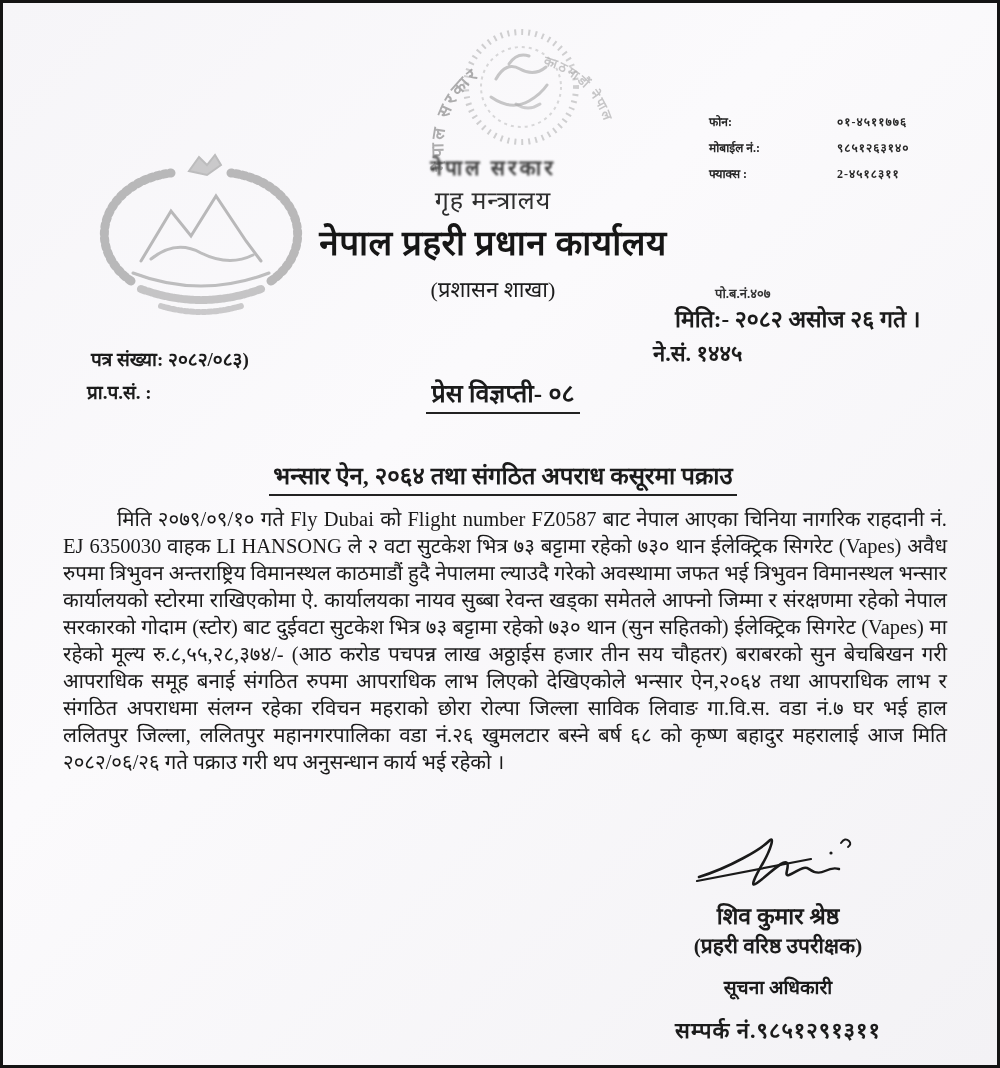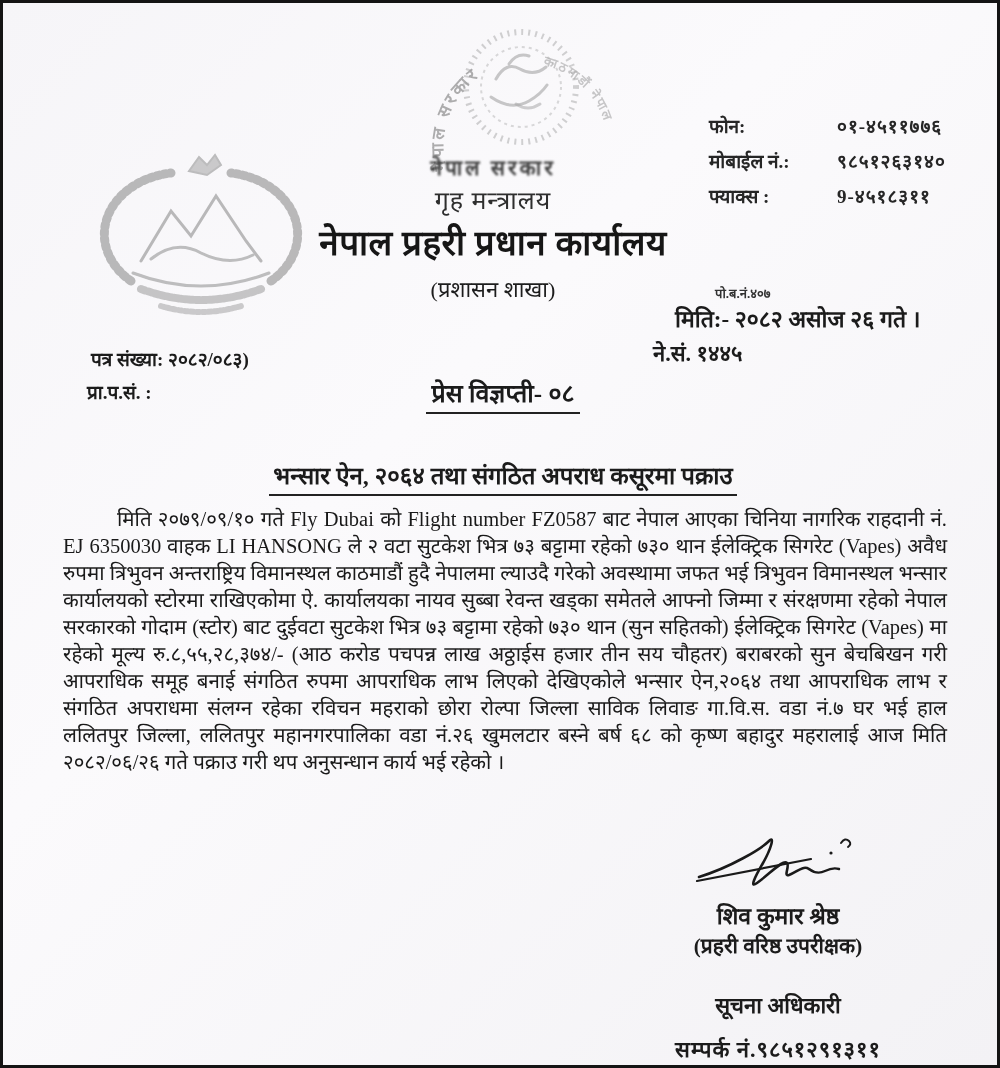--- a/index.html
+++ b/index.html
@@ -20,21 +20,21 @@
   
   .left-emblem { position:absolute; left:68px; top:138px; width:260px; height:190px; opacity:.8; filter:blur(.4px); }
 
   .letterhead { position:absolute; left:230px; top:150px; width:520px; text-align:center; }
   .seal-text   { font-size:21px; font-weight:bold; color:#3d3d3d; letter-spacing:3px; filter:blur(.9px); }
   .ministry    { font-size:25px; font-weight:normal; color:#2e2e2e; letter-spacing:1px; filter:blur(.7px); margin-top:1px; }
   .org1 { font-size:35px; font-weight:bold; color:#161616; filter:blur(.3px); margin-top:2px; letter-spacing:.5px;}
   .org2 { font-size:32px; font-weight:bold; color:#161616; filter:blur(.3px); margin-top:4px; }
   .org3 { font-size:22px; color:#1d1d1d; margin-top:8px; filter:blur(.25px); }
 
-  .contact { position:absolute; left:706px; top:110px; width:285px; font-size:19px; font-weight:bold; color:#262626; filter:blur(.35px); }
+  .contact { position:absolute; left:706px; top:110px; width:285px; font-size:12px; font-weight:bold; color:#262626; filter:blur(.35px); }
   .contact .row { display:flex; margin-bottom:9px; }
   .contact .lbl { width:128px; }
   .contact .val { flex:1; letter-spacing:1px; }
 
   .po-no   { position:absolute; left:712px; top:281px; font-size:13px; font-weight:bold; color:#333; filter:blur(.4px); }
   .date-ln { position:absolute; left:672px; top:299px; font-size:23px; font-weight:bold; filter:blur(.25px); }
   .ne-san  { position:absolute; left:650px; top:334px; font-size:22px; font-weight:bold; filter:blur(.25px); }
 
   .letter-no { position:absolute; left:88px; top:343px; font-size:19px; font-weight:bold; filter:blur(.25px); }
   .pra-pa    { position:absolute; left:84px; top:376px; font-size:19px; font-weight:bold; filter:blur(.25px); }
@@ -48,21 +48,21 @@
   .body-text {
     position:absolute; left:60px; top:503px; width:884px;
     font-size:20.5px; line-height:27px; text-align:justify; text-indent:54px;
     color:#191919; filter:blur(.25px);
   }
 
   .signature-svg { position:absolute; left:688px; top:826px; width:185px; height:72px; }
   .sig-block { position:absolute; left:610px; top:896px; width:330px; text-align:center; filter:blur(.25px); }
   .sig-block .name { font-size:23px; font-weight:bold; }
   .sig-block .desg { font-size:21px; font-weight:bold; margin-top:0; }
-  .sig-block .role { font-size:22px; font-weight:bold; margin-top:30px; }
+  .sig-block .role { font-size:19px; font-weight:bold; margin-top:15px; }
   .sig-block .cont { font-size:22px; font-weight:bold; margin-top:14px; letter-spacing:1px; }
 </style>
 </head>
 <body>
 
 <div class="page">
 
   <svg class="top-stamp" viewBox="0 0 210 195">
     <defs>
       <path id="arcL" d="M 28,168 A 86 86 0 0 1 98,52" fill="none"></path>
@@ -104,21 +104,21 @@
     <div class="row">
       <span class="lbl">फोन:</span>
       <span class="val">०१-४५११७७६</span>
     </div>
     <div class="row">
       <span class="lbl">मोबाईल नं.:</span>
       <span class="val">९८५१२६३१४०</span>
     </div>
     <div class="row">
       <span class="lbl">फ्याक्स :</span>
-      <span class="val">9-४५१८३११</span>
+      <span class="val">2-४५१८३११</span>
     </div>
   </div>
 
   <div class="po-no">पो.ब.नं.४०७</div>
   <div class="date-ln">मिति:- २०८२ असोज २६ गते ।</div>
   <div class="ne-san">ने.सं. १४४५</div>
   <div class="letter-no">पत्र संख्या: २०८२/०८३)</div>
   <div class="pra-pa">प्रा.प.सं. :</div>
 
   <div class="press-title">

